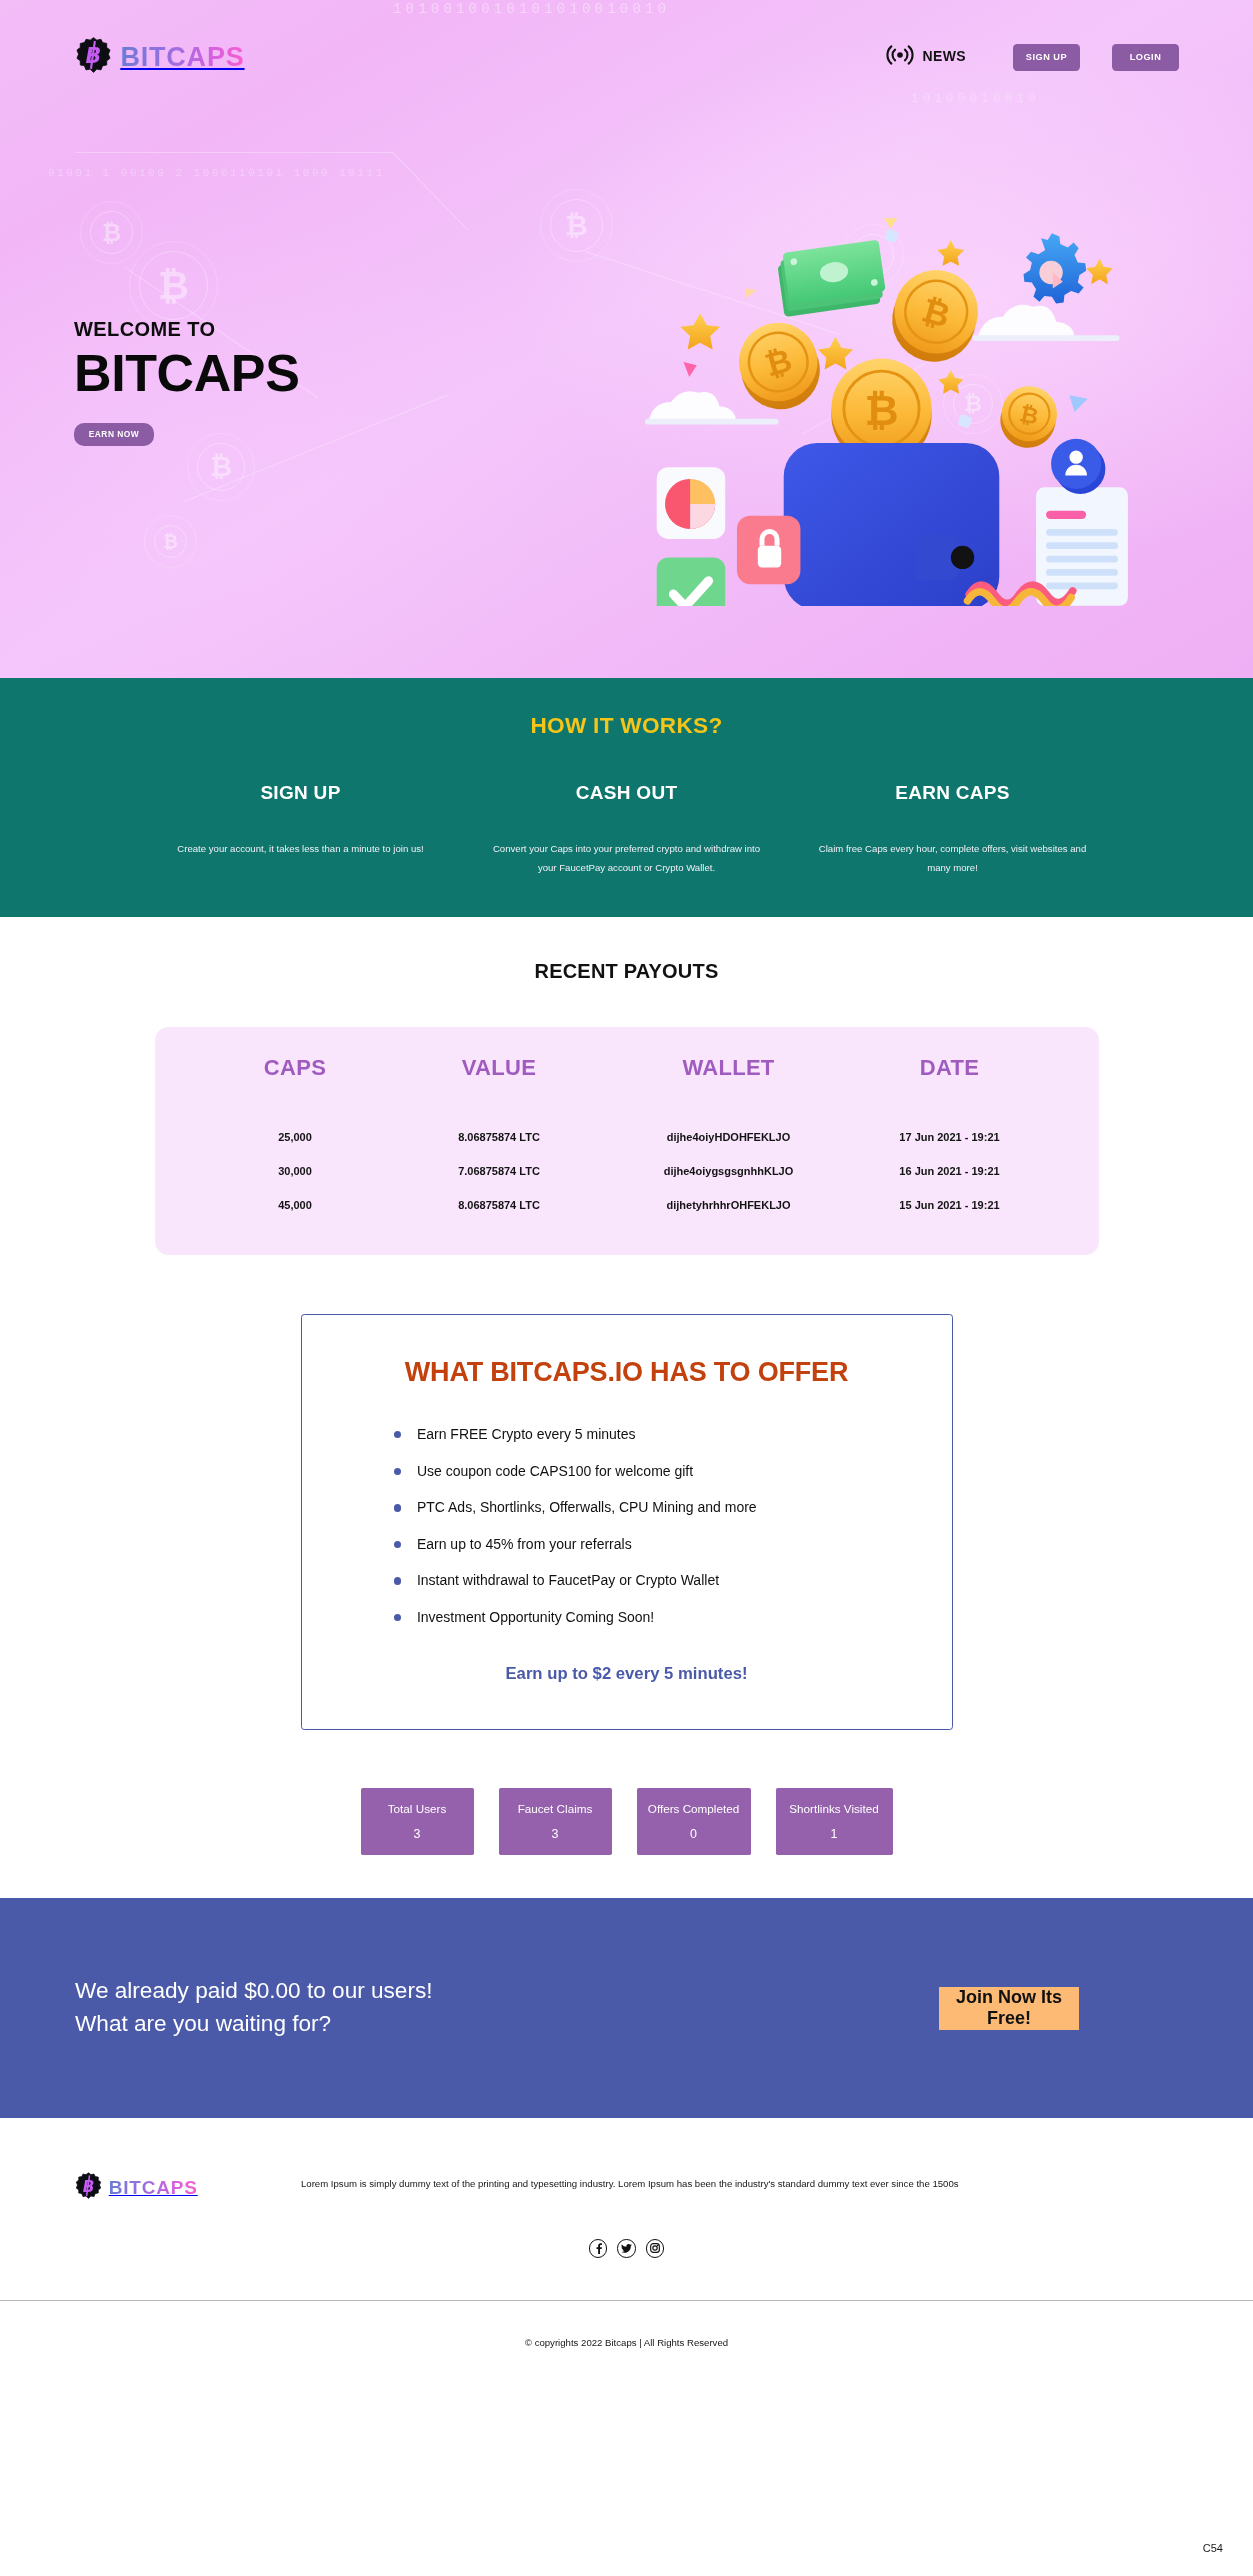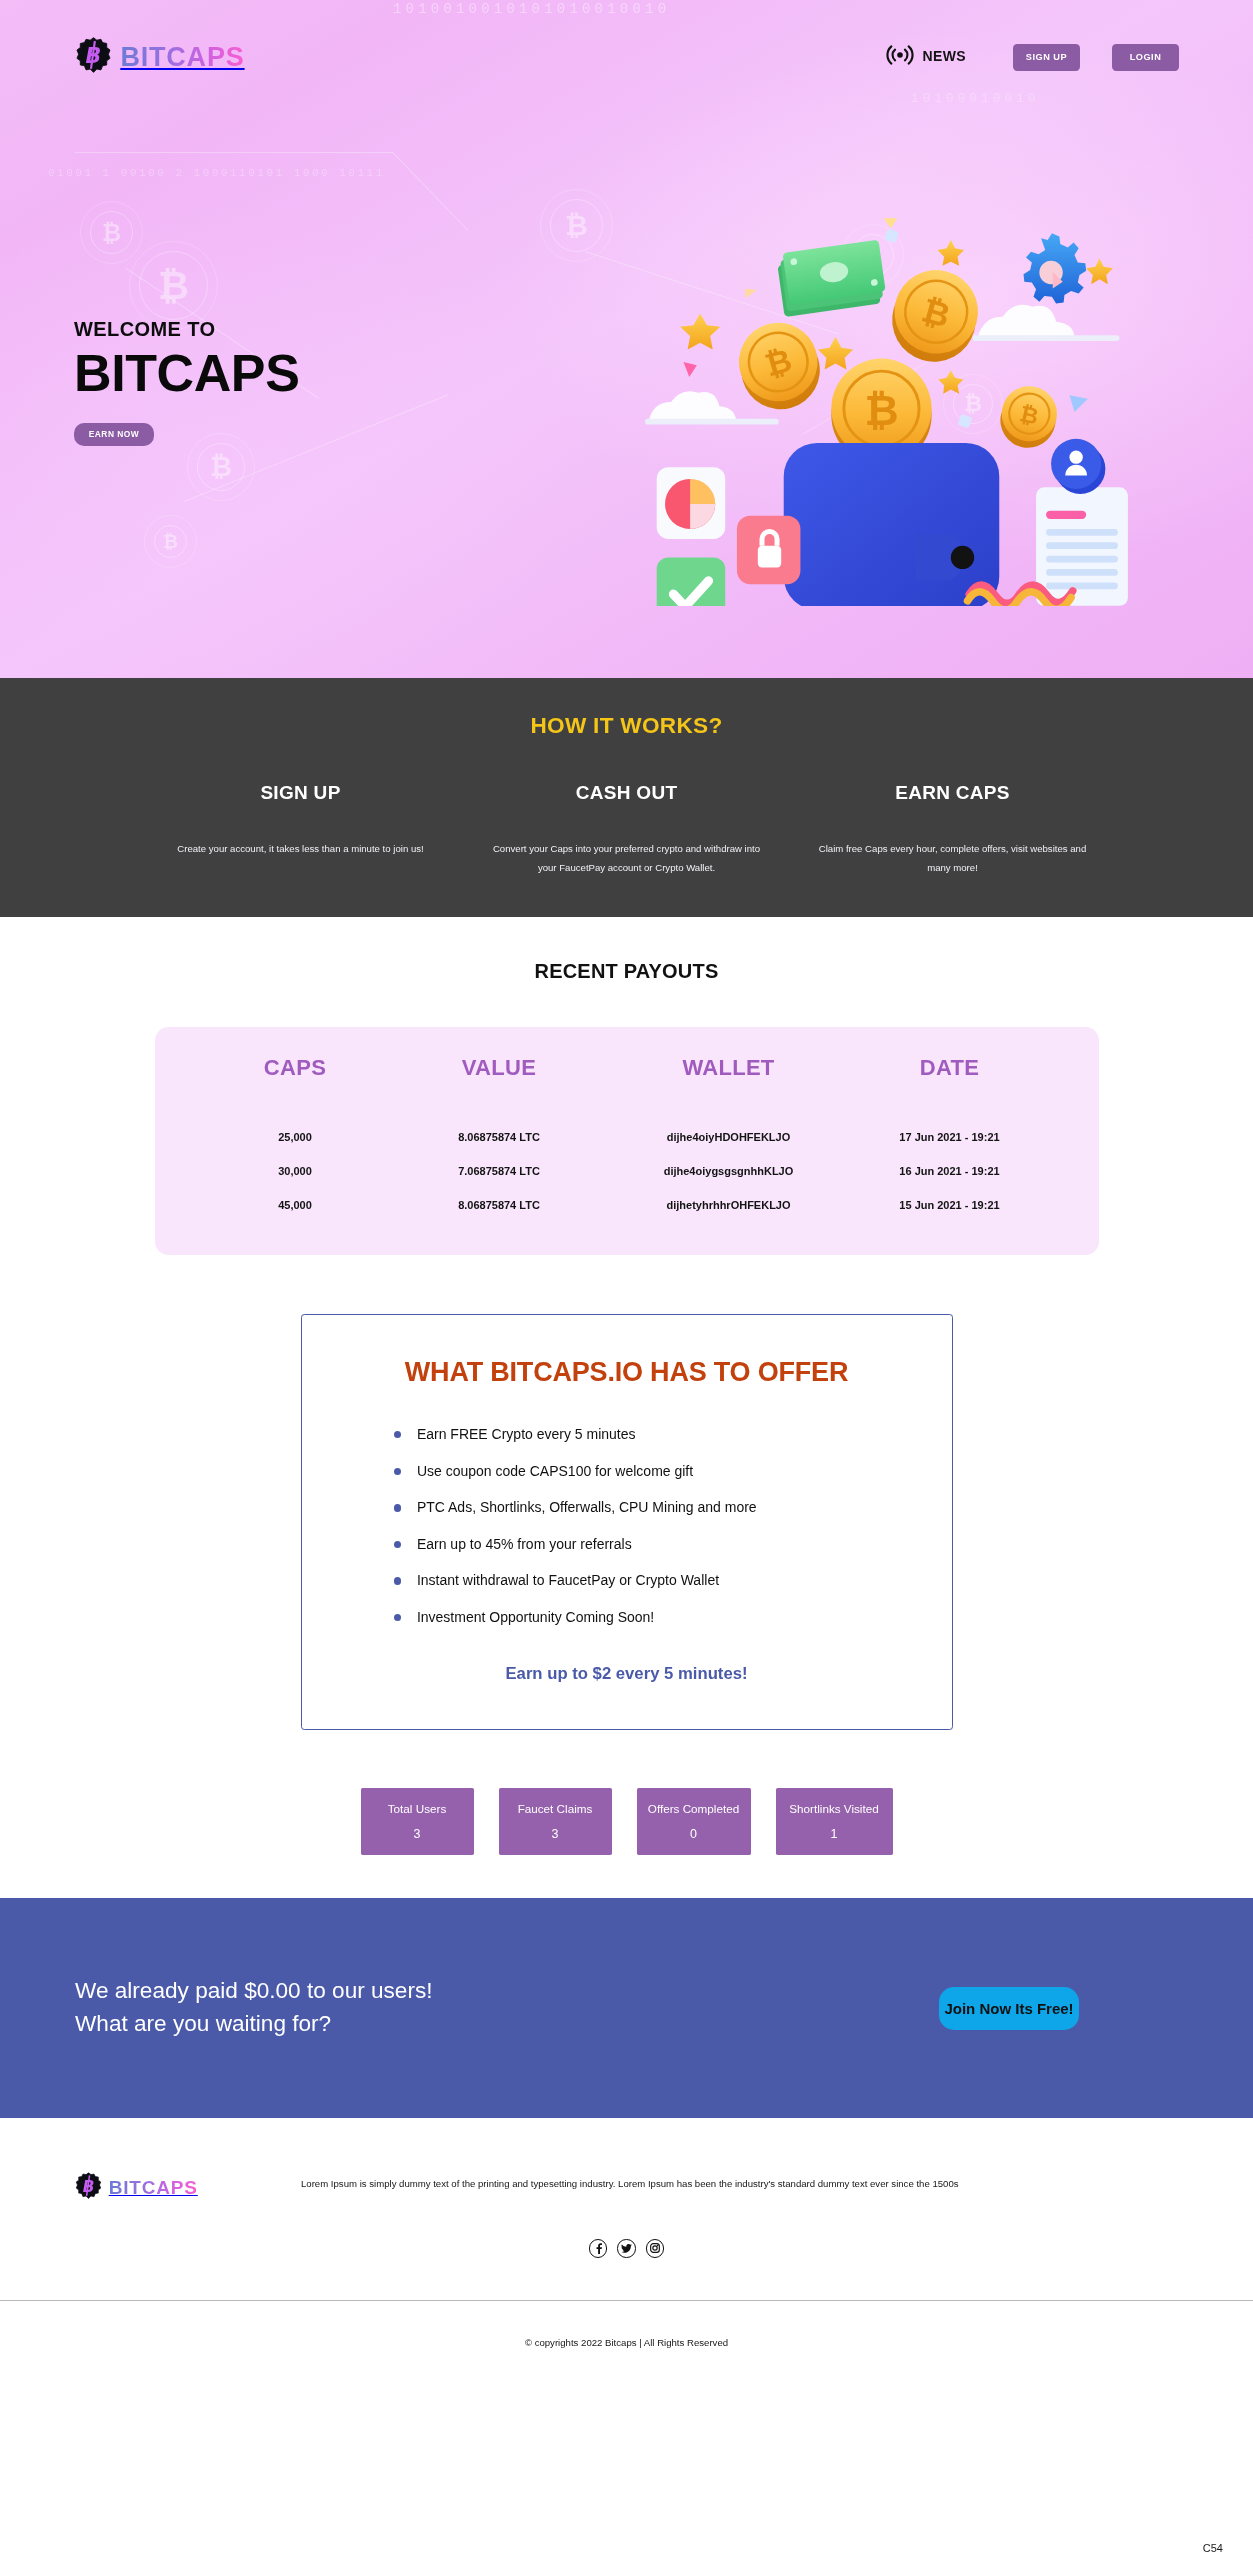--- a/index.html
+++ b/index.html
@@ -91,21 +91,21 @@
   .btn-earn {
     margin-top:22px; background:#8b5ba4; color:#fff; border:none; border-radius:10px;
     width:80px; height:23.4px; font-size:8.4px; font-weight:bold; letter-spacing:0.5px;
     cursor:pointer; font-family:"Liberation Sans", sans-serif;
   }
 
   .hero-art { position:absolute; left:635px; top:188px; width:518px; height:418px; z-index:10;}
 
   
   .howitworks {
-    background:#404040; padding:35px 0 40px; position:relative;
+    background:#0f766e; padding:35px 0 40px; position:relative;
   }
   .hiw-title {
     text-align:center; color:#f5c518; font-size:22.6px; font-weight:bold;
     letter-spacing:0.3px; margin-bottom:43px;
   }
   .hiw-cols { display:flex; justify-content:center; gap:0; }
   .hiw-col { width:326px; text-align:center; padding:0 20px;}
   .hiw-col h3 { color:#fff; font-size:19px; font-weight:bold; letter-spacing:0.3px; margin-bottom:35px;}
   .hiw-col p { color:#f0f0f6; font-size:9.6px; line-height:2.0; font-weight:500; max-width:276px; margin:0 auto;}
 
@@ -169,22 +169,22 @@
   .stat-value { font-size:12.5px; font-weight:500;}
 
   
   .cta {
     background:#4a5aa8; height:220px; display:flex; align-items:center;
     padding:0 75px;
   }
   .cta-text { color:#fff; font-size:22.6px; font-weight:500; line-height:1.45;}
   .btn-join {
     margin-left:auto; margin-right:99px;
-    background:#0ea5e9; color:#111; border:none; border-radius:15px;
-    width:140px; height:43px; font-size:15px; font-weight:bold;
+    background:#fdba74; color:#111; border:none; border-radius:0;
+    width:140px; height:43px; font-size:18px; font-weight:bold;
     cursor:pointer; font-family:"Liberation Sans", sans-serif;
   }
 
   
   .footer { background:#fff; padding:48px 0 0;}
   .footer-top { display:flex; align-items:flex-start; padding:0 75px;}
   .footer-brand { display:flex; align-items:center; gap:6.7px; width:226px; padding-top:5px;}
   .footer-brand .brand-text { font-size:19px;}
   .footer-brand .brand-mark { width:27px; height:33px;}
   .footer-desc {

